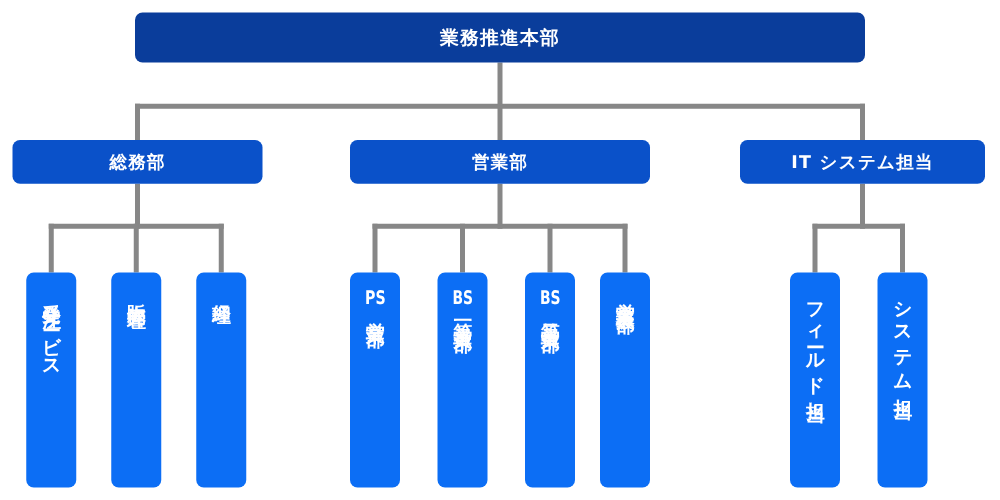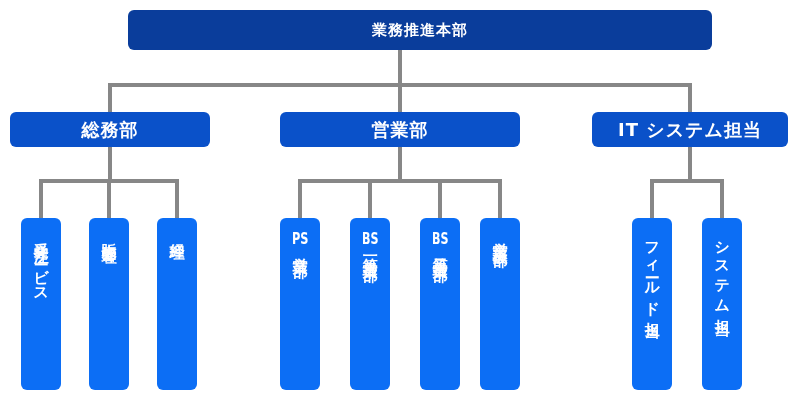--- a/index.html
+++ b/index.html
@@ -6,21 +6,21 @@
   #stage{
     position:relative;width:800px;height:400px;background:#ffffff;overflow:hidden;
     font-family:"DejaVu Sans","Liberation Sans",sans-serif;
   }
   .node{
     position:absolute;box-sizing:border-box;border-radius:6px;color:#ffffff;
     display:flex;align-items:center;justify-content:center;
     font-weight:bold;
   }
   .root-node{background:var(--root_box,#0a3d9b);font-size:15px;letter-spacing:1px;}
-  .dept-node{background:var(--dept_box,#0a51c9);font-size:18px;letter-spacing:1px;}
+  .dept-node{background:var(--dept_box,#0a51c9);font-size:14px;letter-spacing:1px;}
   .team-node{
     background:var(--team_box,#0c6ef5);font-size:15px;
     align-items:flex-start;padding-top:13px;
   }
   .vtext{
     writing-mode:vertical-rl;text-orientation:mixed;
     letter-spacing:2px;line-height:1.1;
   }
   .tcy{
     text-combine-upright:all;-webkit-text-combine:horizontal;
@@ -49,21 +49,21 @@
   <div class="conn" style="left:298px;top:179px;width:4px;height:39px;"></div>
   <div class="conn" style="left:368px;top:179px;width:4px;height:39px;"></div>
   <div class="conn" style="left:438px;top:179px;width:4px;height:39px;"></div>
   <div class="conn" style="left:498px;top:179px;width:4px;height:39px;"></div>
 
   <div class="conn" style="left:688px;top:147px;width:4px;height:36px;"></div>
   <div class="conn" style="left:650px;top:179px;width:74px;height:4px;"></div>
   <div class="conn" style="left:650px;top:179px;width:4px;height:39px;"></div>
   <div class="conn" style="left:720px;top:179px;width:4px;height:39px;"></div>
 
-  <div class="node root-node" style="left:108px;top:10px;width:584px;height:40px;margin-left:20px;">
+  <div class="node root-node" style="left:108px;top:10px;width:584px;height:40px;">
     <span>業務推進本部</span>
   </div>
 
   <div class="node dept-node" style="left:10px;top:112px;width:200px;height:35px;">
     <span>総務部</span>
   </div>
   <div class="node dept-node" style="left:280px;top:112px;width:240px;height:35px;">
     <span>営業部</span>
   </div>
   <div class="node dept-node" style="left:592px;top:112px;width:196px;height:35px;">

